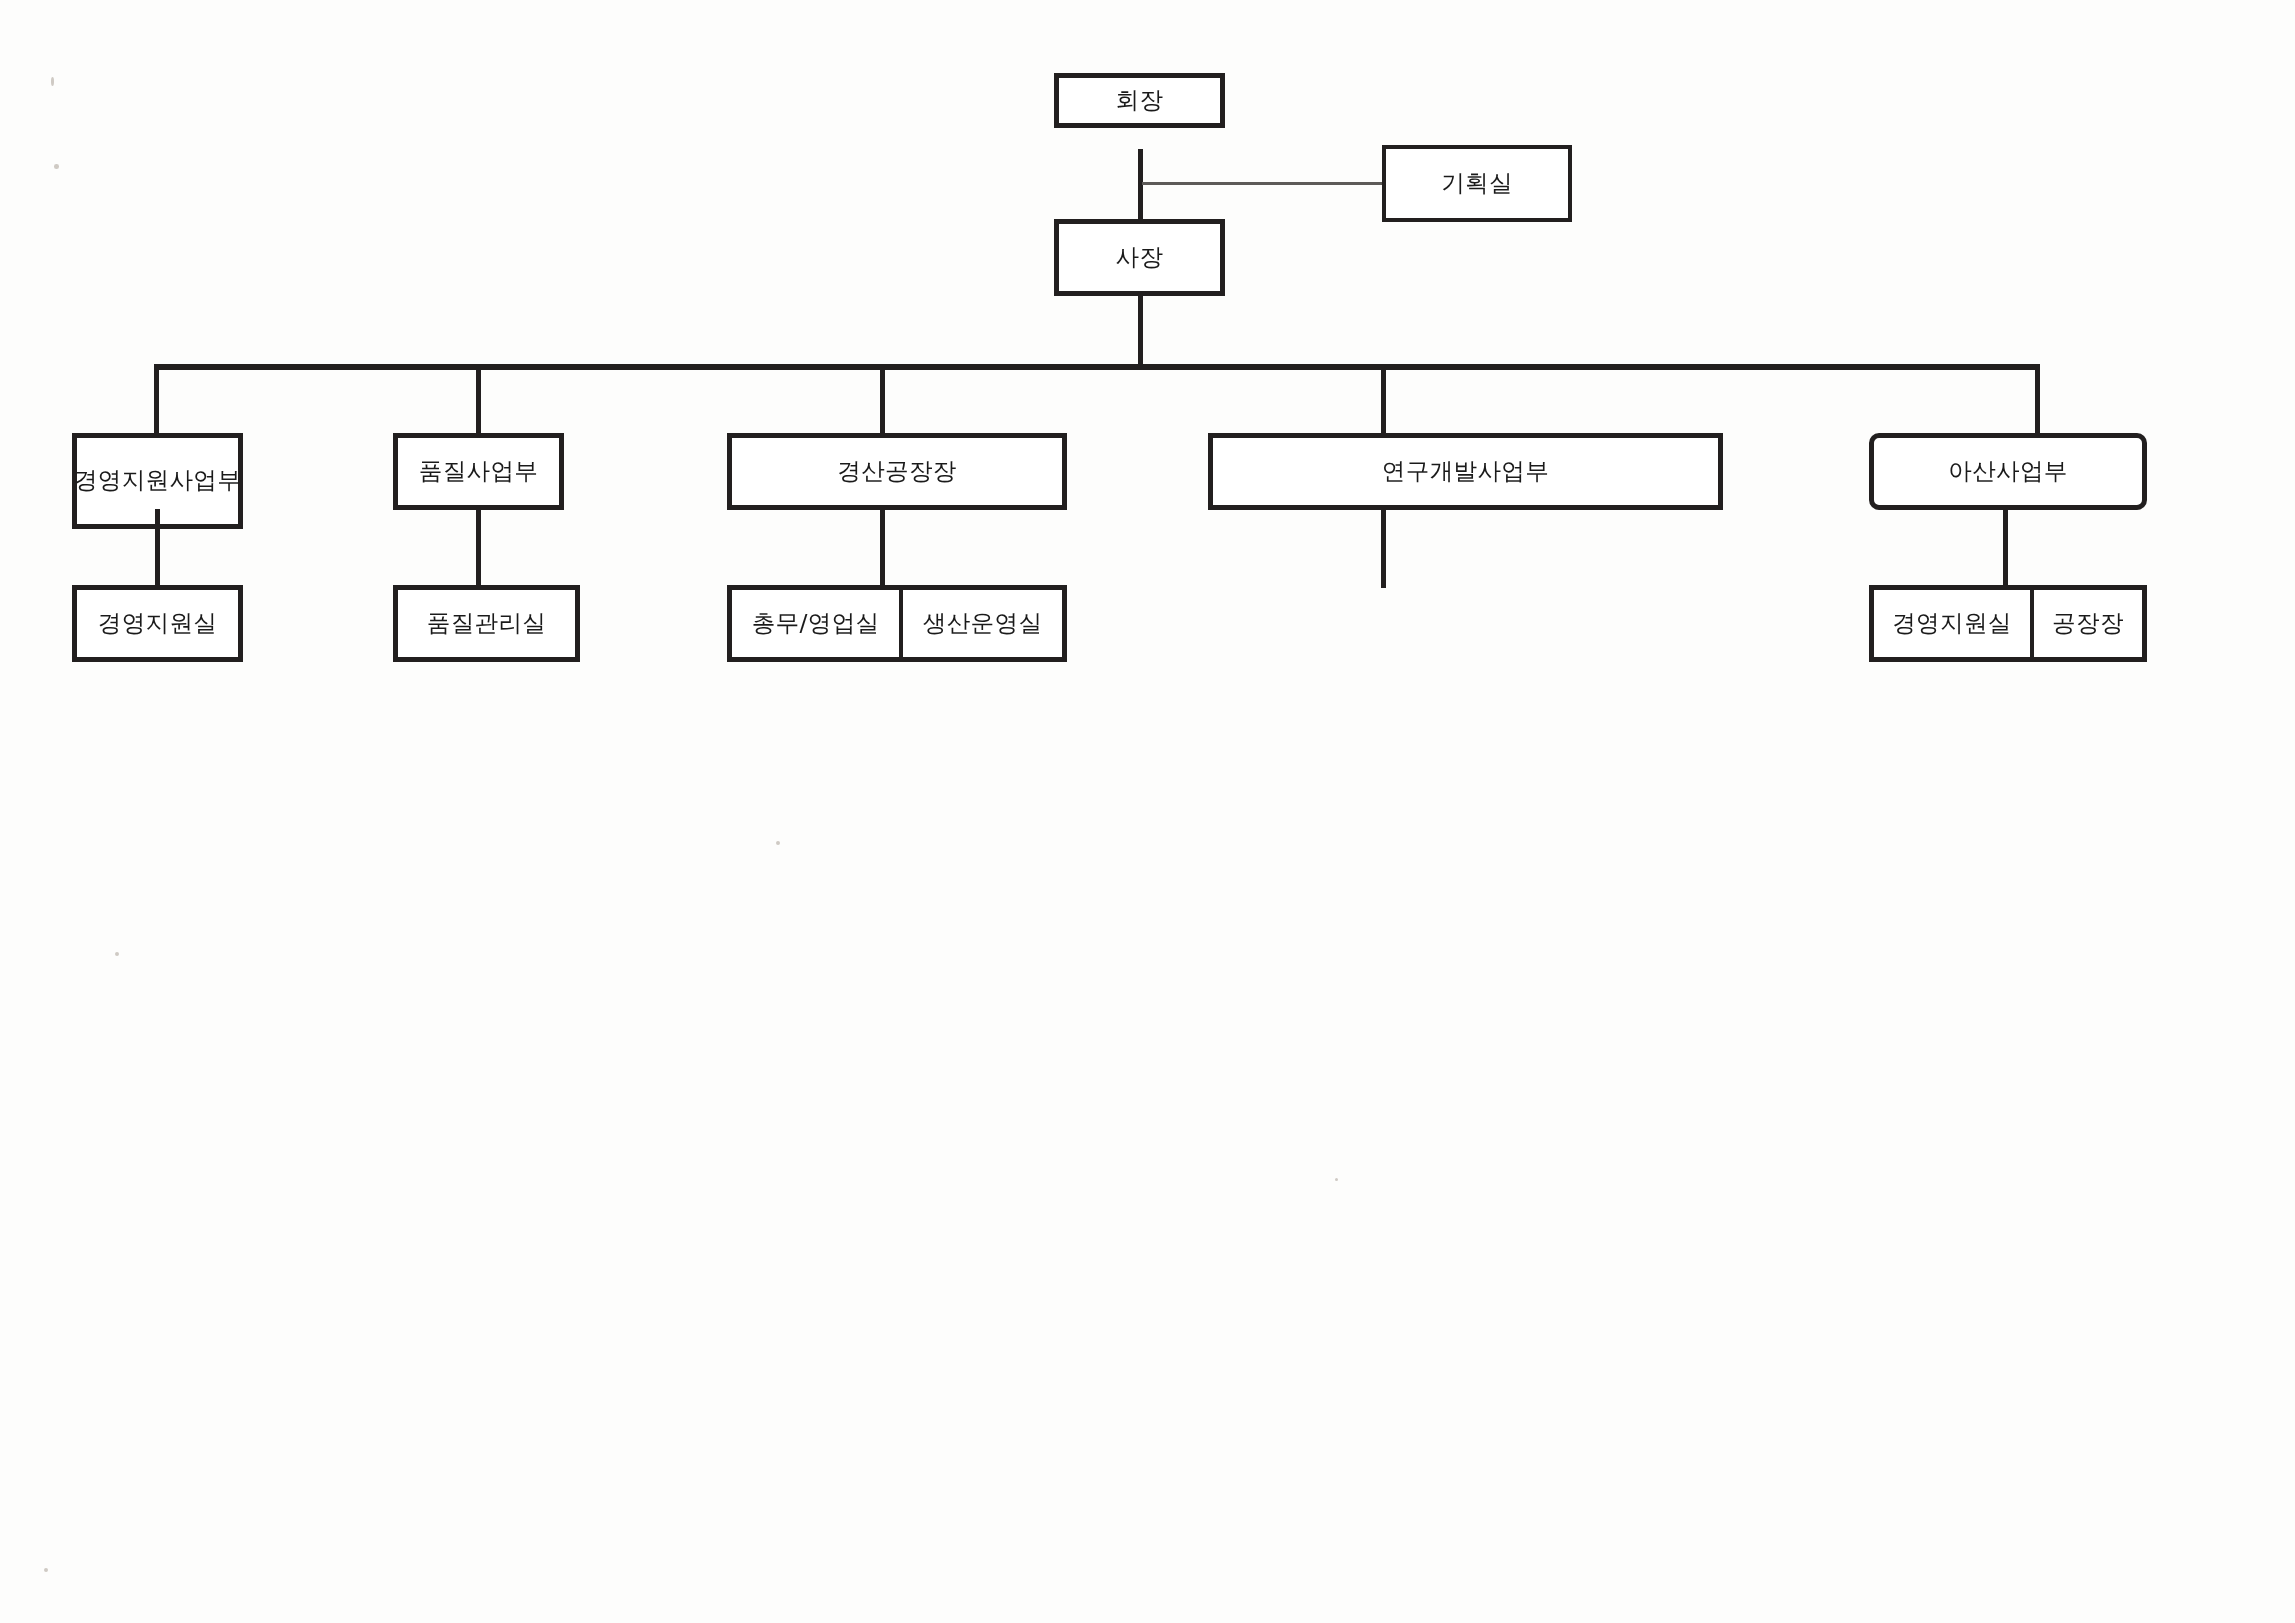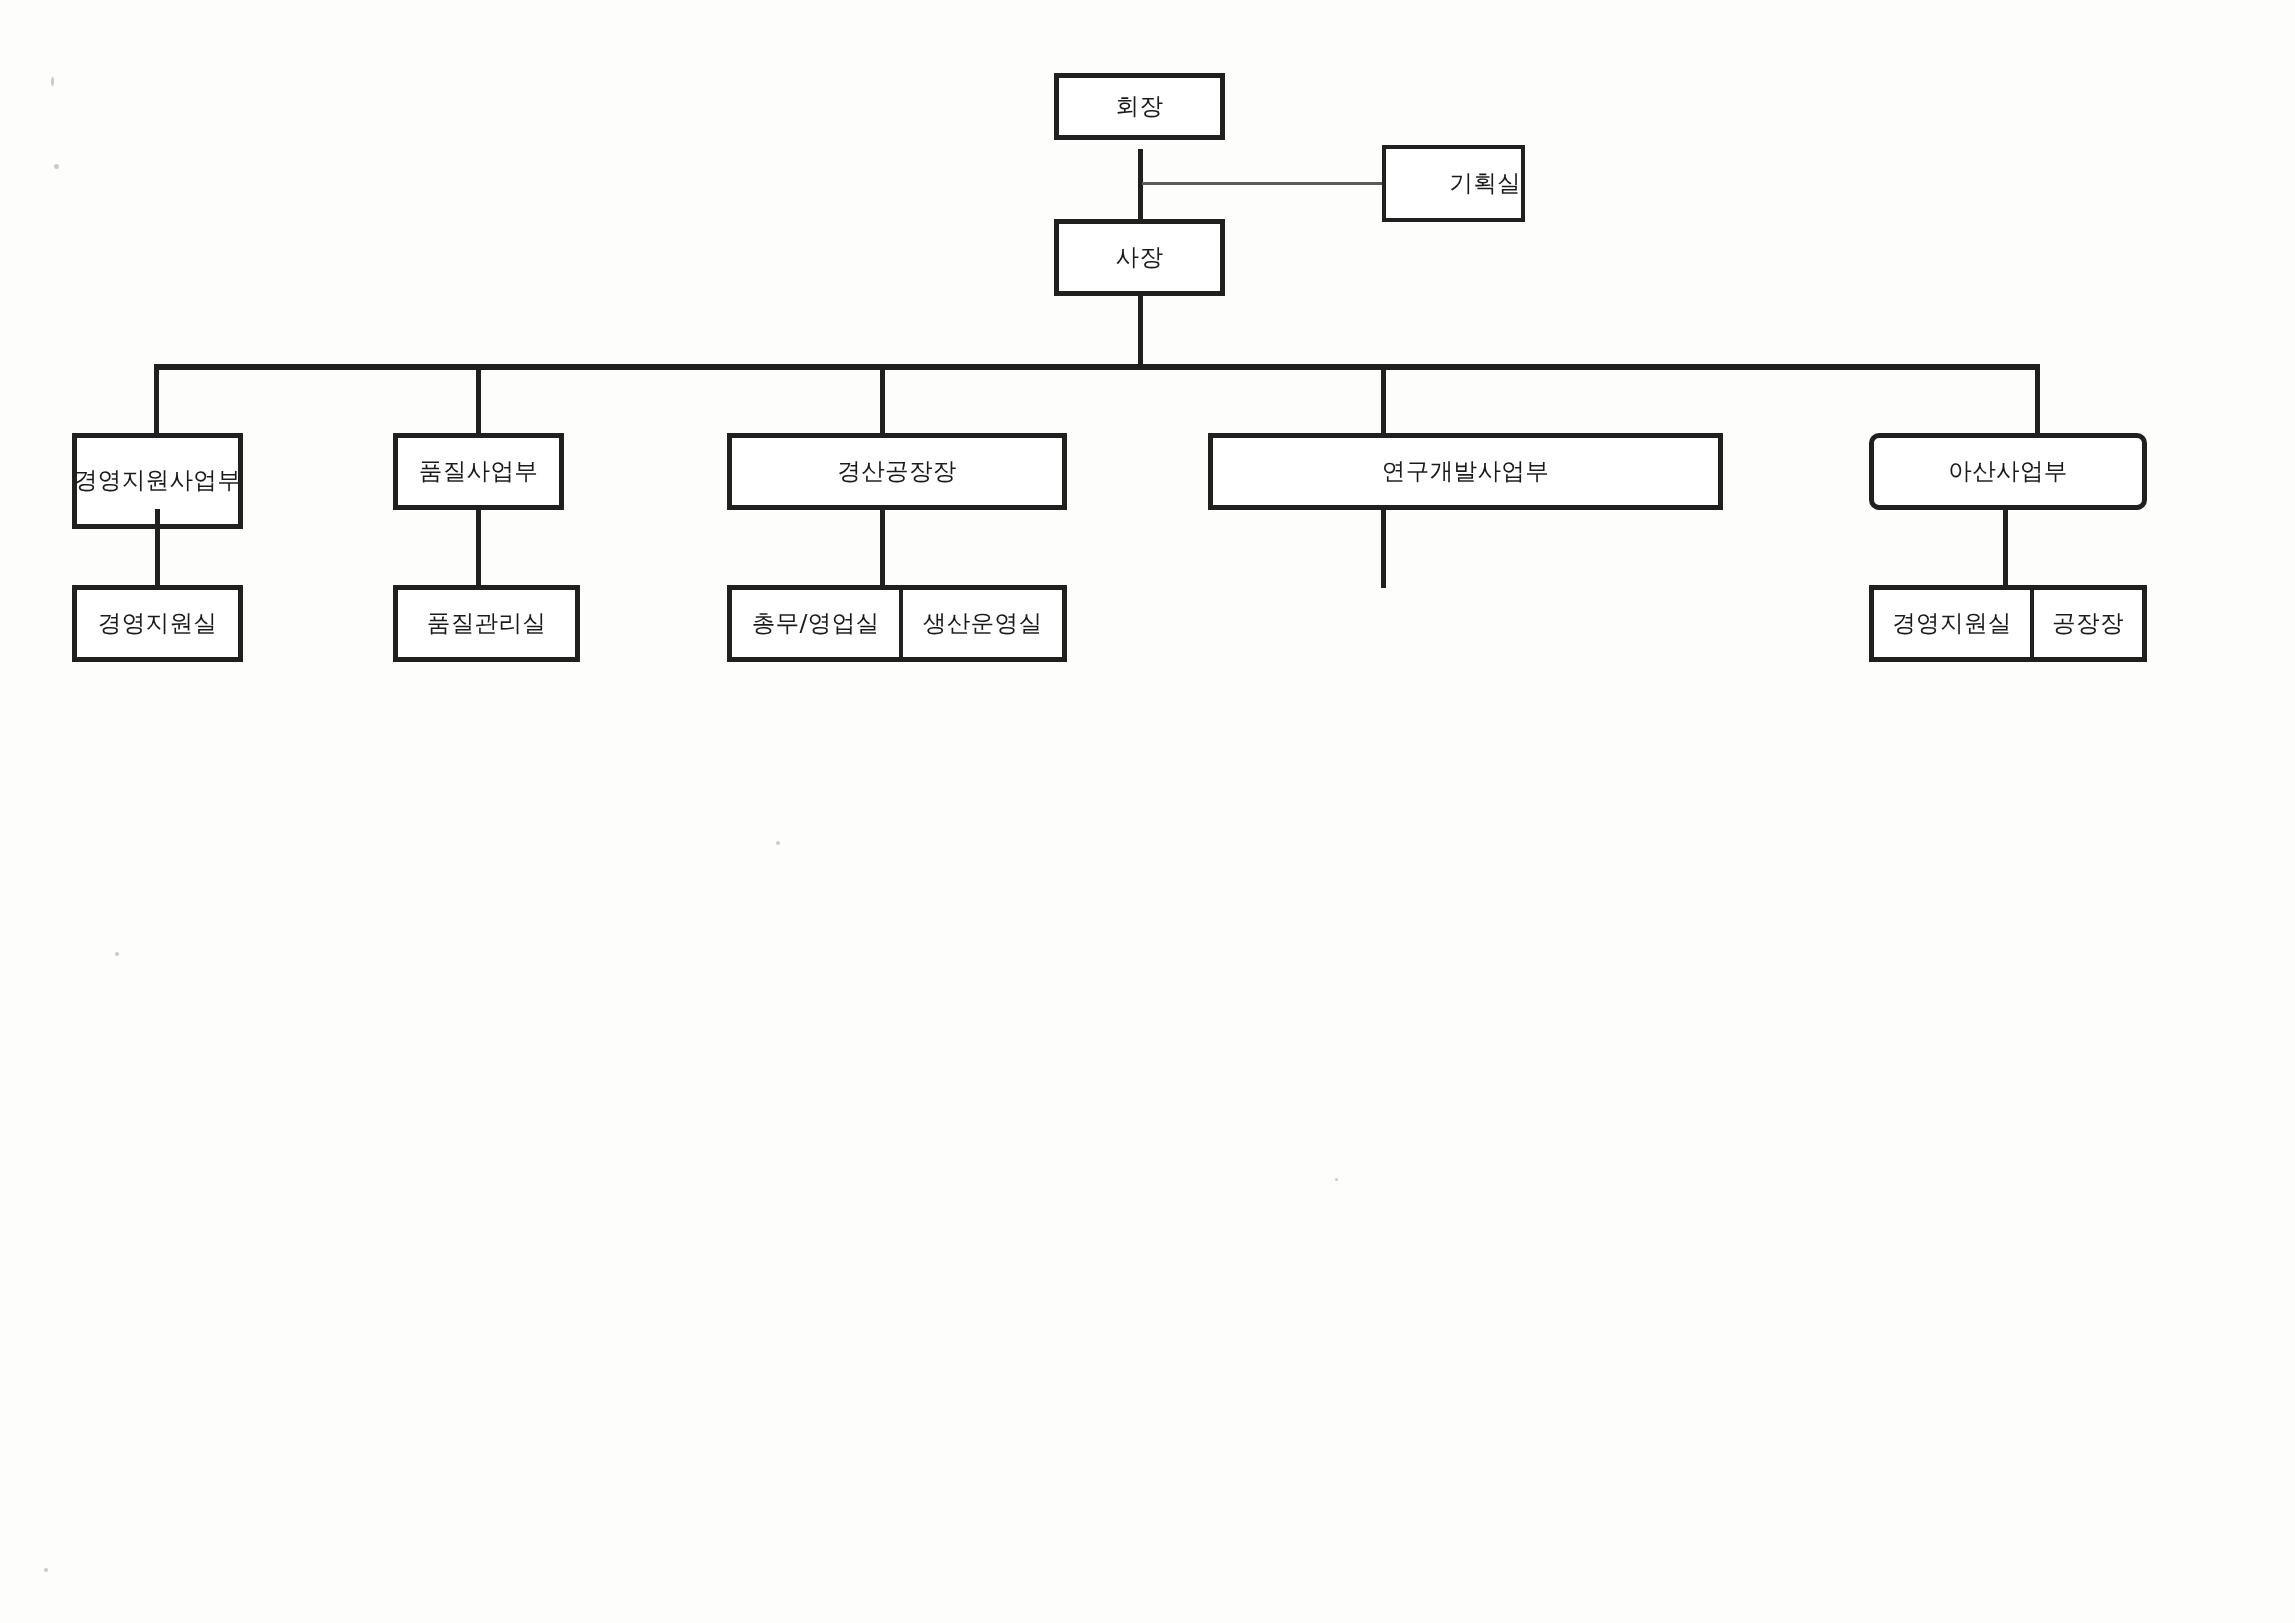--- a/index.html
+++ b/index.html
@@ -97,29 +97,29 @@
 
 <div id="chart-canvas">
 
   <div class="speck" style="left:51px;  top:77px;  width:3.3px;  height:9.2px;"></div>
   <div class="speck" style="left:54px;  top:164px;  width:4.6px;  height:4.6px;"></div>
   <div class="speck" style="left:776px; top:841px; width:3.9px;  height:3.9px;"></div>
   <div class="speck" style="left:115px; top:952px; width:3.9px;  height:3.9px;"></div>
   <div class="speck" style="left:1335px; top:1178px; width:3.3px;  height:3.3px;"></div>
   <div class="speck" style="left:44px;  top:1568px; width:3.9px;  height:3.9px;"></div>
 
-  <div class="node" style="left:1054px; top:73px; width:171px; height:67px;">
+  <div class="node" style="left:1054px; top:73px; width:171px; height:55px;">
     <span class="node-label">회장</span>
   </div>
 
   <div class="connector v" style="left:1138px; top:149px; width:5.2px; height:72px;"></div>
 
   <div class="connector hair h" style="left:1142px; top:182px; width:243px; height:2.6px;"></div>
 
-  <div class="node thin" style="left:1382px; top:145px; width:143px; height:77px;justify-content:flex-end;">
+  <div class="node thin" style="left:1382px; top:145px; width:190px; height:77px;">
     <span class="node-label">기획실</span>
   </div>
 
   <div class="node" style="left:1054px; top:219px; width:171px; height:77px;">
     <span class="node-label">사장</span>
   </div>
 
   <div class="connector v" style="left:1138px; top:295px; width:5.2px; height:73px;"></div>
 
   <div class="connector h" style="left:154px; top:364px; width:1885px; height:5.9px;"></div>

